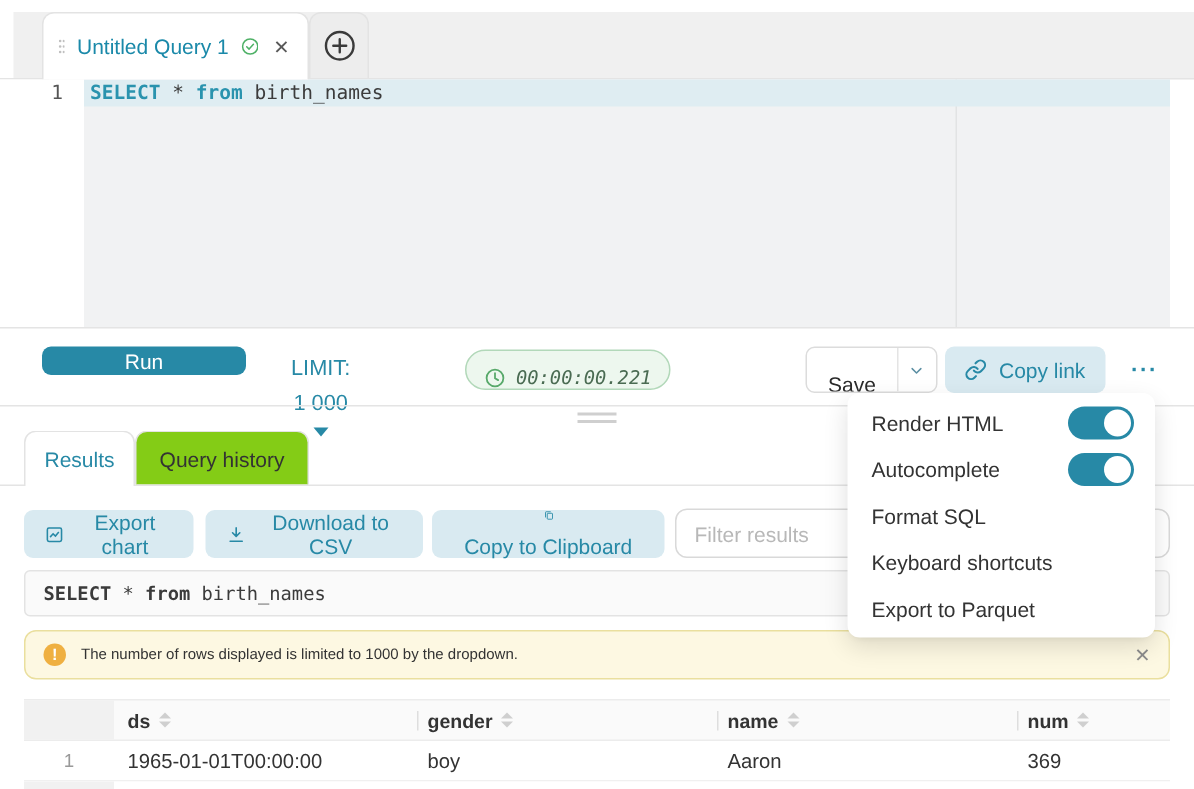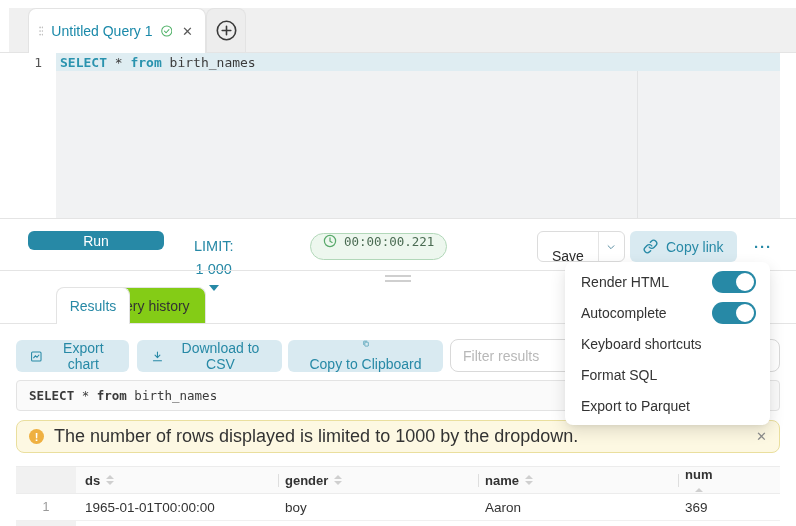--- a/index.html
+++ b/index.html
@@ -31,40 +31,40 @@
   .kw { color:var(--keyword); font-weight:700; }
 
   
   .run-btn { position:absolute; left:28px; top:231px; width:136px; height:19px; background:var(--accent);
     color:#fff; border:none; border-radius:6px; font-size:14px; font-family:inherit; cursor:pointer; }
   .limit { position:absolute; left:194px; top:238px; display:flex; align-items:center; gap:7px;
     color:var(--accent); font-size:14.5px; cursor:pointer;flex-direction:column; }
   .caret-down { width:0; height:0; border-left:5px solid transparent; border-right:5px solid transparent;
     border-top:6px solid var(--accent); margin-top:1px; }
   .timer { position:absolute; left:310px; top:233px; height:27px; padding:0 12px; display:flex;
-    align-items:flex-start; gap:7px; background:var(--timer-bg); border:1px solid var(--timer-border);
-    border-radius:14px; color:var(--timer-text); font-size:12.5px; }
+    align-items:flex-end; gap:7px; background:var(--timer-bg); border:1px solid var(--timer-border);
+    border-radius:14px; color:var(--timer-text); font-size:12.5px;font-style:italic; }
   .save-group { position:absolute; left:537px; top:231px; height:31px; display:flex;
     border:1px solid #dcdcdc; border-radius:6px; background:#fff; overflow:hidden; }
   .save-main { padding:0 14px; display:flex; align-items:center; font-size:14px; color:#2b2b2b; cursor:pointer;margin-top:19px; }
   .save-caret { width:26px; display:flex; align-items:center; justify-content:center;
     border-left:1px solid #e4e4e4; cursor:pointer; }
   .copylink { position:absolute; left:630px; top:231px; height:31px; padding:0 13px; display:flex;
     align-items:center; gap:8px; background:var(--accent-soft); border:none; border-radius:6px;
     color:var(--accent); font-size:14px; font-family:inherit; cursor:pointer; }
   .more-btn { position:absolute; left:748px; top:232px; width:30px; height:28px; color:var(--accent);
     font-size:15px; font-weight:700; letter-spacing:1px; background:none; border:none; cursor:pointer; }
   .drag-handle { position:absolute; left:385px; top:275px; width:26px; cursor:row-resize; }
   .drag-handle i { display:block; height:2px; background:#cfcfcf; margin-bottom:3px; }
 
   
   .rtab { position:absolute; top:287px; border:1px solid #e3e3e3; border-radius:8px 8px 0 0;
     display:flex; align-items:center; justify-content:center; font-size:14px; cursor:pointer; }
   .rtab.active { left:16px; width:74px; height:37px; background:#fff; color:var(--accent);
-    border-bottom:none; z-index:2;margin-left:40px; }
+    border-bottom:none; z-index:2; }
   .rtab.inactive { left:90px; width:116px; height:36px; background:#84cc16; color:#333; border-bottom:none; }
 
   
   .action-btn { position:absolute; top:340px; height:32px; display:flex; align-items:center; gap:9px;
     padding:0 14px; background:var(--accent-soft); border:none; border-radius:6px; color:var(--accent);
     font-size:14px; font-family:inherit; cursor:pointer; }
   .filter-input { position:absolute; left:450px; top:339px; width:330px; height:33px;
     border:1px solid #d9d9d9; border-radius:8px; padding:0 12px; font-size:14px; font-family:inherit;
     color:#333; outline:none; }
   .filter-input::placeholder { color:#b8b8b8; }
@@ -72,21 +72,21 @@
   .sql-preview { position:absolute; left:16px; top:380px; width:764px; height:31px; background:#fafafa;
     border:1px solid #e3e3e3; border-radius:4px; display:flex; align-items:center; padding:0 12px;
     font-size:12.5px; color:#3b3b3b; white-space:pre; }
   .sql-preview b { font-weight:700; }
 
   .alert { position:absolute; left:16px; top:420px; width:764px; height:33px; background:var(--warning-bg);
     border:1px solid var(--warning-border); border-radius:8px; display:flex; align-items:center;
     padding:0 12px; gap:10px; }
   .alert-icon { width:15px; height:15px; border-radius:50%; background:var(--warning-icon-bg); color:#fff;
     font-size:11px; font-weight:700; display:flex; align-items:center; justify-content:center; flex:none; }
-  .alert-msg { font-size:18px; color:#333; flex:1; }
+  .alert-msg { font-size:10px; color:#333; flex:1; }
   .alert-close { color:#8c8c8c; font-size:13px; cursor:pointer; }
 
   
   .tbl-head { position:absolute; left:16px; top:466px; width:764px; height:28px; background:#fafafa;
     border-top:1px solid #ececec; border-bottom:1px solid #ececec; }
   .idx-col-head { position:absolute; left:0; top:0; width:60px; height:100%; background:#f1f1f1; }
   .th { position:absolute; top:0; height:100%; display:flex; align-items:center; gap:6px;
     font-size:13px; font-weight:700; color:#333; cursor:pointer; }
   .th-sep { position:absolute; top:7px; width:1px; height:13px; background:#dedede; }
   .sorter { display:inline-flex; flex-direction:column; gap:2px; }
@@ -262,21 +262,21 @@
     </div>
     <div class="th-sep" style="left:462px;"></div>
     <div class="th" style="left:469px;">
       <span>name</span>
       <span class="sorter">
           <span class="up"></span>
           <span class="down"></span>
         </span>
     </div>
     <div class="th-sep" style="left:662px;"></div>
-    <div class="th" style="left:669px;flex-direction:column;">
+    <div class="th" style="left:669px;">
       <span>num</span>
       <span class="sorter">
           <span class="up"></span>
           <span class="down"></span>
         </span>
     </div>
   </div>
   <div class="tbl-row">
     <div class="row-idx">1</div>
     <div class="td" style="left:69px;">1965-01-01T00:00:00</div>
@@ -291,23 +291,23 @@
   <div class="menu">
     <div class="menu-item">
       <span class="lbl">Render HTML</span>
       <span class="toggle on"></span>
     </div>
     <div class="menu-item">
       <span class="lbl">Autocomplete</span>
       <span class="toggle on"></span>
     </div>
     <div class="menu-item">
+      <span class="lbl">Format SQL</span>
+    </div>
+    <div class="menu-item">
       <span class="lbl">Keyboard shortcuts</span>
     </div>
     <div class="menu-item">
-      <span class="lbl">Format SQL</span>
-    </div>
-    <div class="menu-item">
       <span class="lbl">Export to Parquet</span>
     </div>
   </div>
 
 </div>
 
 </body></html>

